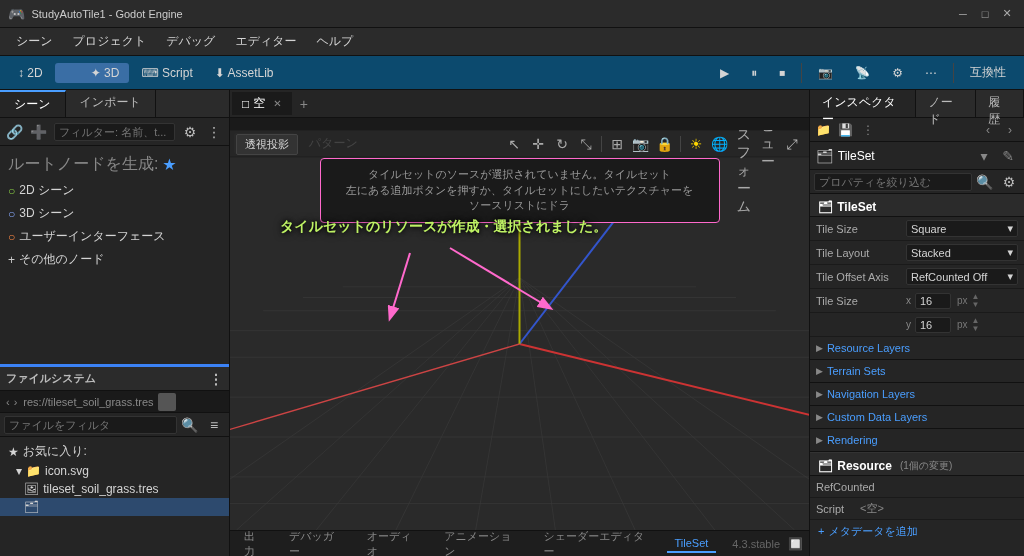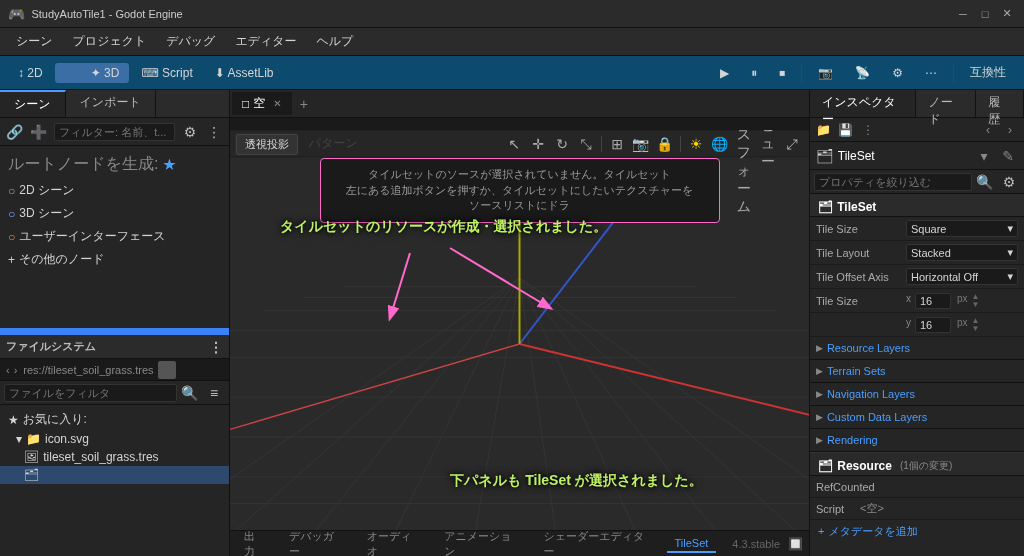--- a/index.html
+++ b/index.html
@@ -144,22 +144,22 @@
       align-items: center;
       padding: 3px 8px;
       cursor: pointer;
       gap: 4px;
     }
     .node-item .icon { font-size: 12px; }
     .node-item .label { font-size: 12px; color: #d4d4d4; }
 
     
     #filesystem {
-      height: 228px;
-      border-top: 7px solid #3b82f6;
+      height: 192px;
+      border-top: 3px solid #3b82f6;
       background: #252525;
       display: flex;
       flex-direction: column;
     }
     .fs-header {
       display: flex;
       align-items: center;
       height: 24px;
       padding: 0 6px;
       background: #2b2b2b;
@@ -473,21 +473,21 @@
       width: 90px;
       font-size: 11px;
       color: #aaa;
       flex-shrink: 0;
     }
     .prop-value {
       flex: 1;
       font-size: 11px;
       color: #d4d4d4;
       display: flex;
-      align-items: flex-start;
+      align-items: center;
       gap: 2px;
     }
     .prop-dropdown {
       flex: 1;
       background: #1a1a1a;
       border: 1px solid #333;
       color: #d4d4d4;
       font-size: 11px;
       padding: 1px 4px;
       border-radius: 2px;
@@ -784,21 +784,20 @@
             </defs>
 
             <line x1="180" y1="95" x2="160" y2="160" stroke="#ff69cc" stroke-width="2" marker-end="url(#arrowhead2)"></line>
             <defs>
               <marker id="arrowhead2" markerWidth="8" markerHeight="6" refX="6" refY="3" orient="auto">
                 <polygon points="0 0, 8 3, 0 6" fill="#ff69cc"></polygon>
               </marker>
             </defs>
           </svg>
 
-          <div class="annotation-text" style="bottom: 50px; left: 220px; font-size: 14px; bottom: 40px;">下パネルも TileSet が選択されました。</div>
         </div>
       </div>
 
       <div id="bottom-panel">
         <div class="bottom-tabs">
           <div class="bottom-tab active">タイル</div>
           <div class="bottom-tab">パターン</div>
         </div>
         <div class="bottom-content">
           <div class="tileset-empty-msg" style="border: 1px solid #ff69cc; max-width: 400px; font-size: 11px; color: #999; line-height: 1.4; white-space: pre-line;">タイルセットのソースが選択されていません。タイルセット
@@ -875,21 +874,21 @@
         <div class="prop-dropdown">
           <span>Stacked</span>
           <span>▾</span>
         </div>
       </div>
     </div>
     <div class="prop-row">
       <span class="prop-label">Tile Offset Axis</span>
       <div class="prop-value">
         <div class="prop-dropdown">
-          <span>Horizontal Off</span>
+          <span>RefCounted Off</span>
           <span>▾</span>
         </div>
       </div>
     </div>
     <div class="prop-row">
       <span class="prop-label">Tile Size</span>
       <div class="prop-value" style="gap:4px;">
         <span style="font-size:10px; color:#888;">x</span>
         <div class="prop-number">
           <span>16</span>

